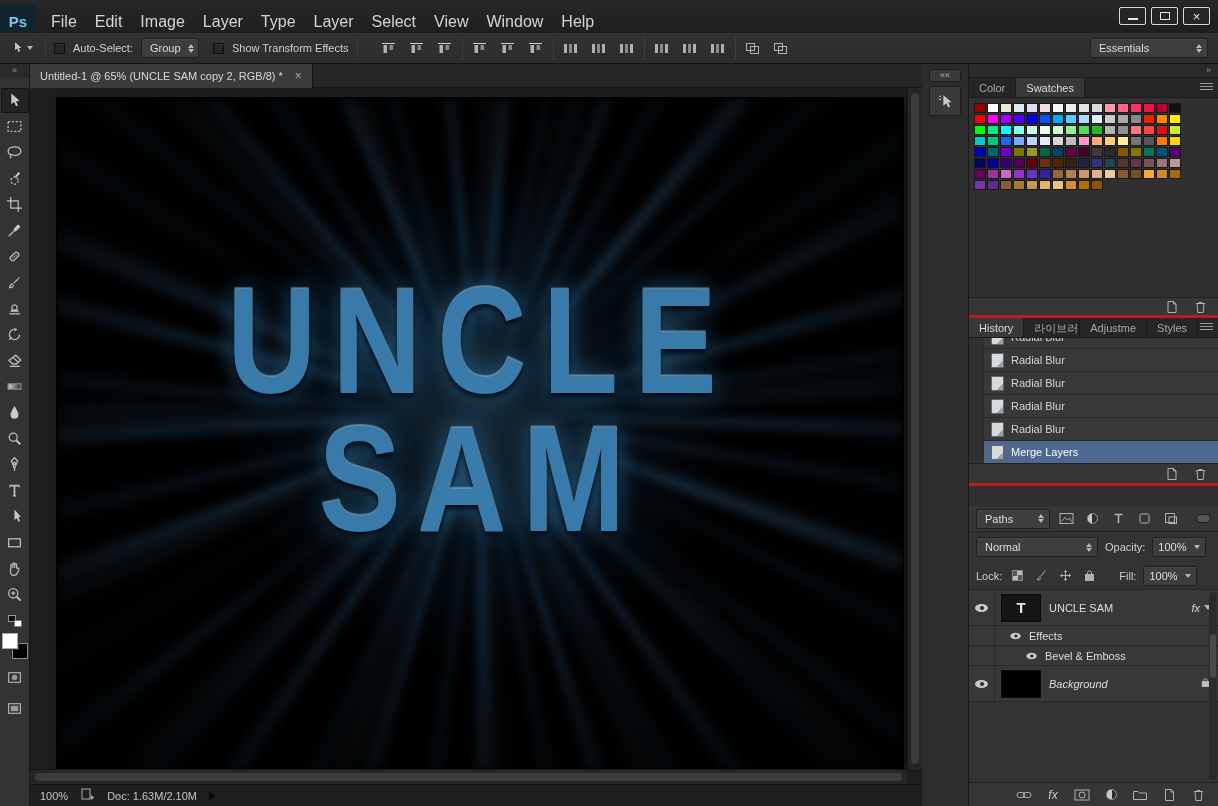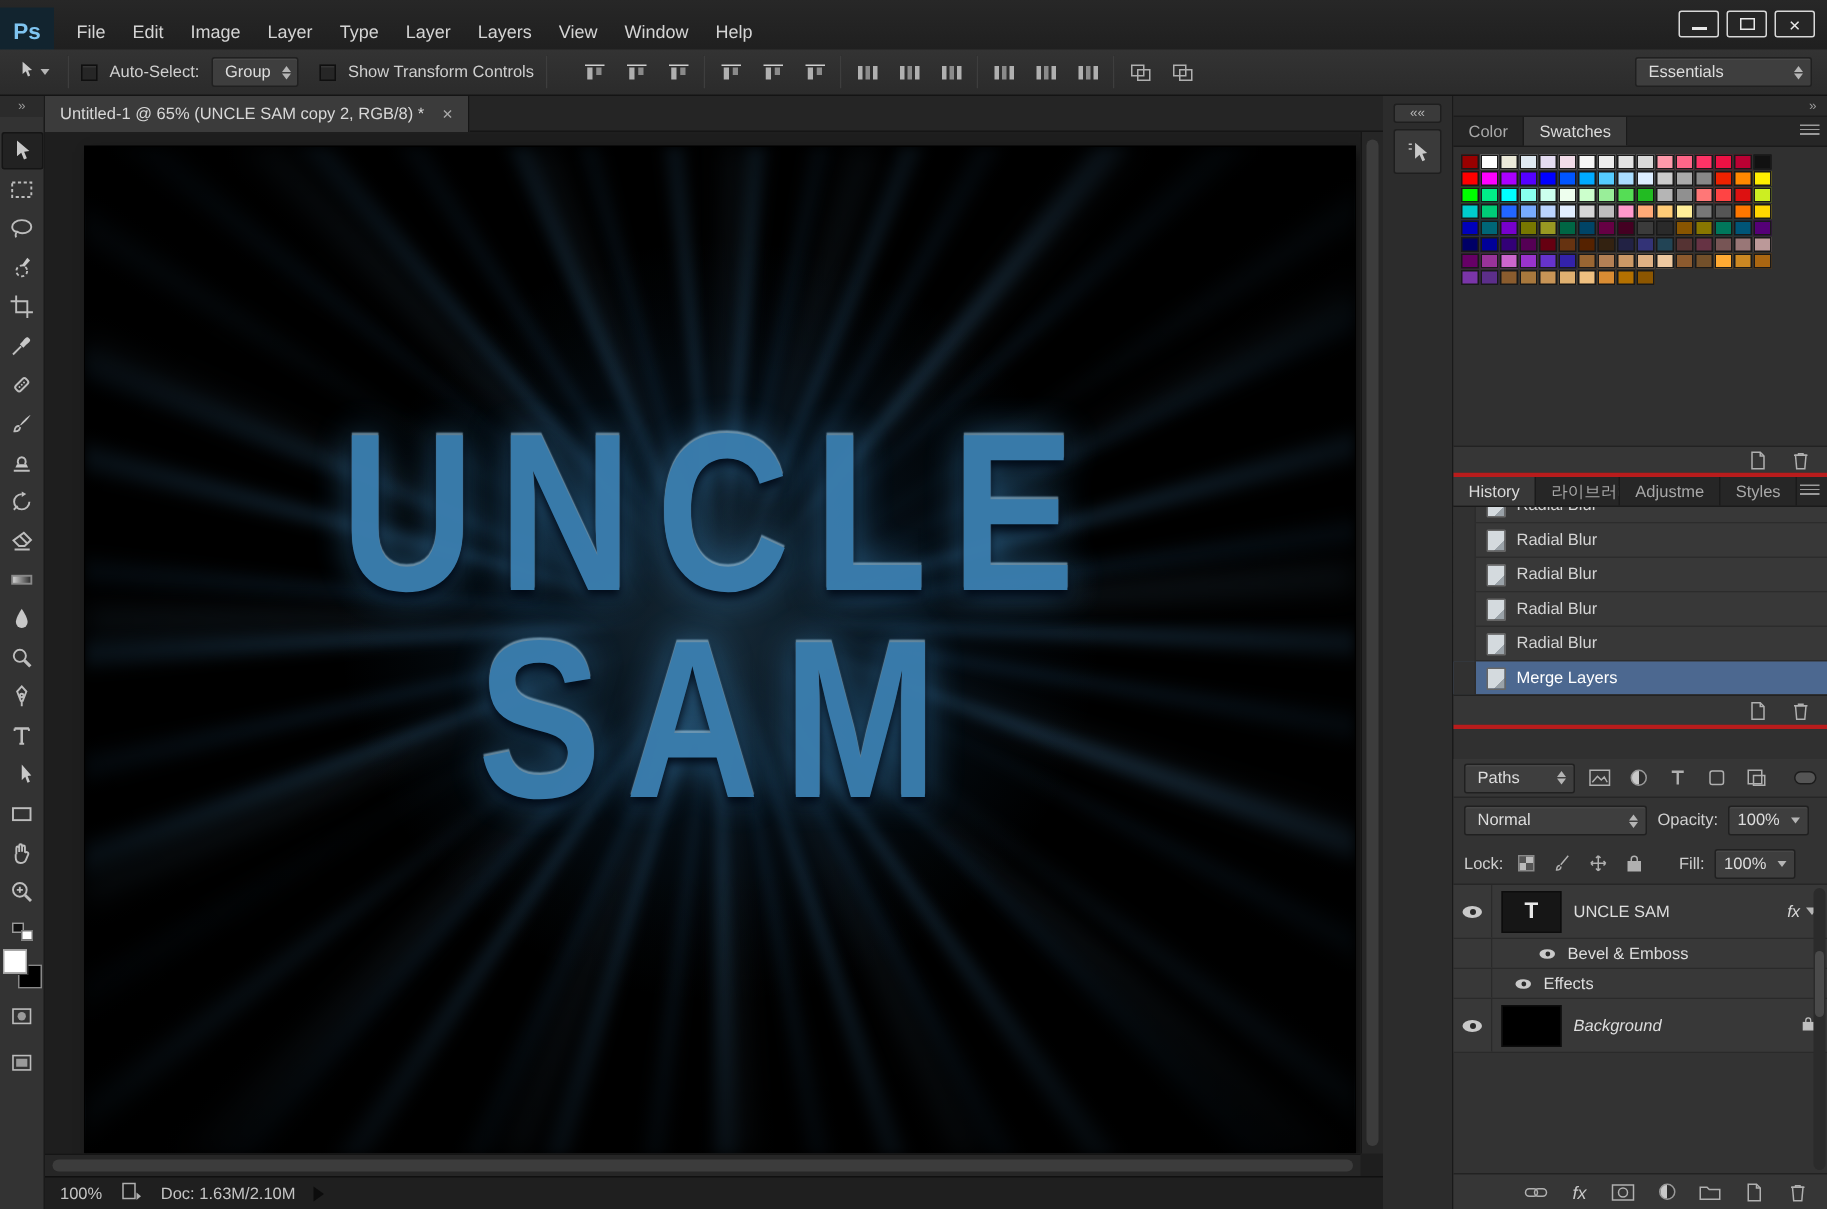--- a/index.html
+++ b/index.html
@@ -6,21 +6,21 @@
   *{box-sizing:border-box;}
   .app{position:relative;width:1218px;height:806px;background:#2c2c2c;overflow:hidden;
        font-family:"Liberation Sans",sans-serif;font-size:11px;color:#c8c8c8;}
 
   
   .menubar{position:absolute;top:0;left:0;right:0;height:43px;background:linear-gradient(#272727,#1d1d1d);
            border-bottom:1px solid #000;display:flex;align-items:center;}
   .logo{width:36px;height:33px;display:flex;align-items:center;justify-content:center;
         background:#12242f;color:#7fc4f0;font-weight:bold;font-size:15px;}
   .menus{display:flex;margin-left:6px;}
-  .menu-item{padding:0 9px;line-height:33px;color:#d4d4d4;font-size:12px;cursor:default;}
+  .menu-item{padding:0 9px;line-height:33px;color:#d4d4d4;font-size:16px;cursor:default;}
   .win-controls{position:absolute;right:8px;top:7px;display:flex;gap:5px;}
   .win-btn{width:27px;height:18px;border:1px solid #d8d8d8;border-radius:2px;background:#262626;
            display:flex;align-items:center;justify-content:center;color:#e8e8e8;}
   .g-min{width:10px;height:2px;background:#e8e8e8;margin-top:6px;}
   .g-max{width:10px;height:8px;border:1.5px solid #e8e8e8;}
   .g-close{font-size:13px;line-height:13px;}
 
   
   .optionsbar{position:absolute;top:33px;left:0;right:0;height:31px;background:linear-gradient(#333,#2b2b2b);
               border-bottom:1px solid #141414;display:flex;align-items:center;gap:8px;padding:0 7px;}
@@ -172,21 +172,21 @@
 
   <div class="menubar">
     <div class="logo">Ps</div>
     <div class="menus">
         <span class="menu-item">File</span>
         <span class="menu-item">Edit</span>
         <span class="menu-item">Image</span>
         <span class="menu-item">Layer</span>
         <span class="menu-item">Type</span>
         <span class="menu-item">Layer</span>
-        <span class="menu-item">Layers</span>
+        <span class="menu-item">Select</span>
         <span class="menu-item">View</span>
         <span class="menu-item">Window</span>
         <span class="menu-item">Help</span>
       </div>
     <div class="win-controls">
       <div class="win-btn">
           <span class="g-min"></span>
         </div>
       <div class="win-btn">
           <span class="g-max"></span>
@@ -208,21 +208,21 @@
     <span class="cb"></span>
     <span class="opt-label">Auto-Select:</span>
     <div class="dropdown" style="width:58px">
       <span>Group</span>
       <span class="spin">
           <span class="car-up"></span>
           <span class="car-dn"></span>
         </span>
     </div>
     <span class="cb" style="margin-left:6px"></span>
-    <span class="opt-label">Show Transform Controls</span>
+    <span class="opt-label">Show Transform Effects</span>
     <div class="sep"></div>
     <div class="align-box">
         <span class="opt-icon">
           <svg width="15" height="13">
             <line x1="1" y1="1.5" x2="14" y2="1.5" stroke="#d0d0d0"></line>
             <rect x="2.5" y="3" width="3.5" height="8" fill="#b0b0b0"></rect>
             <rect x="8.5" y="3" width="3.5" height="5" fill="#8a8a8a"></rect>
           </svg>
         </span>
         <span class="opt-icon">
@@ -830,30 +830,30 @@
             <span class="l-thumb thumb-type">
                 <span>T</span>
               </span>
             <span class="l-name">UNCLE SAM</span>
             <span class="fx-badge">fx</span>
             <span class="fx-caret"></span>
           </span>
         </div>
         <div class="lrow h20">
           <span class="l-eyecell"></span>
+          <span class="l-content sub-indent1">
+            <span class="eye sm"></span>
+            <span class="l-name" style="margin-left:7px">Effects</span>
+          </span>
+        </div>
+        <div class="lrow h20">
+          <span class="l-eyecell"></span>
           <span class="l-content sub-indent2">
             <span class="eye sm"></span>
             <span class="l-name" style="margin-left:7px">Bevel &amp; Emboss</span>
-          </span>
-        </div>
-        <div class="lrow h20">
-          <span class="l-eyecell"></span>
-          <span class="l-content sub-indent1">
-            <span class="eye sm"></span>
-            <span class="l-name" style="margin-left:7px">Effects</span>
           </span>
         </div>
         <div class="lrow h36">
           <span class="l-eyecell">
               <span class="eye"></span>
             </span>
           <span class="l-content">
             <span class="l-thumb thumb-bg"></span>
             <span class="l-name italic">Background</span>
             <span class="lock-glyph">

